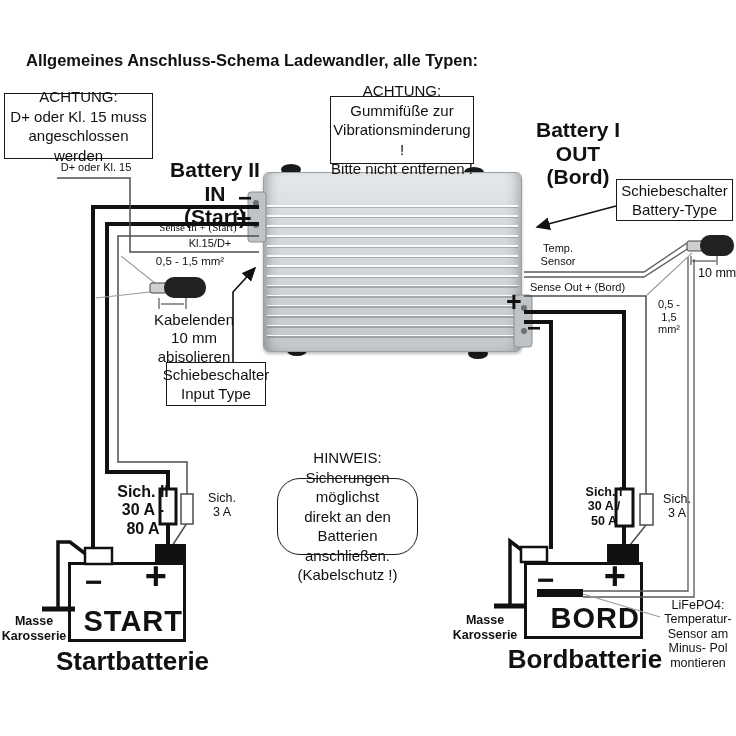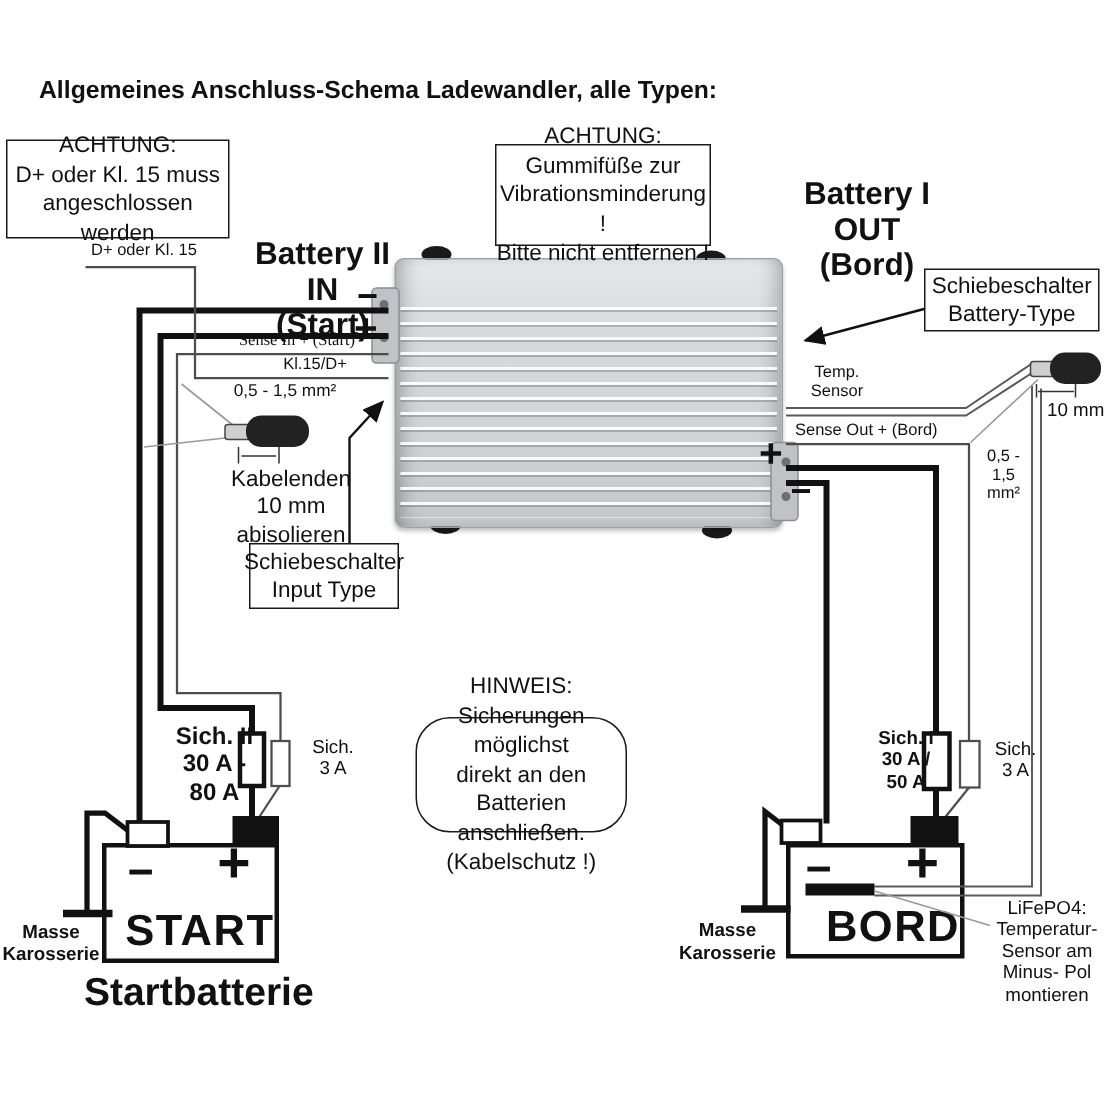--- a/index.html
+++ b/index.html
@@ -186,20 +186,21 @@
 50 A</div>
   <div class="lbl pre" style="left:656px;top:492px;width:42px;font-size:12.5px;line-height:1.15;">Sich.
 3 A</div>
 
   <div class="lbl b pre ctr" style="left:0px;top:614px;width:68px;font-size:12.5px;line-height:1.18;">Masse
 Karosserie</div>
   <div class="lbl b pre ctr" style="left:446px;top:613px;width:78px;font-size:12.5px;line-height:1.18;">Masse
 Karosserie</div>
 
   <div class="lbl b ctr" style="left:40px;top:646px;width:185px;font-size:26px;">Startbatterie</div>
+  <div class="lbl b ctr" style="left:494px;top:644px;width:182px;font-size:26px;">Bordbatterie</div>
 
   <div class="lbl pre ctr" style="left:656px;top:598px;width:84px;font-size:12.5px;line-height:1.15;">LiFePO4:
 Temperatur-
 Sensor am
 Minus- Pol
 montieren</div>
 
   <div class="glyph" style="left:238px;top:186px;font-size:24px;">−</div>
   <div class="glyph" style="left:236px;top:206px;font-size:27px;">+</div>
   <div class="glyph" style="left:506px;top:289px;font-size:27px;">+</div>

